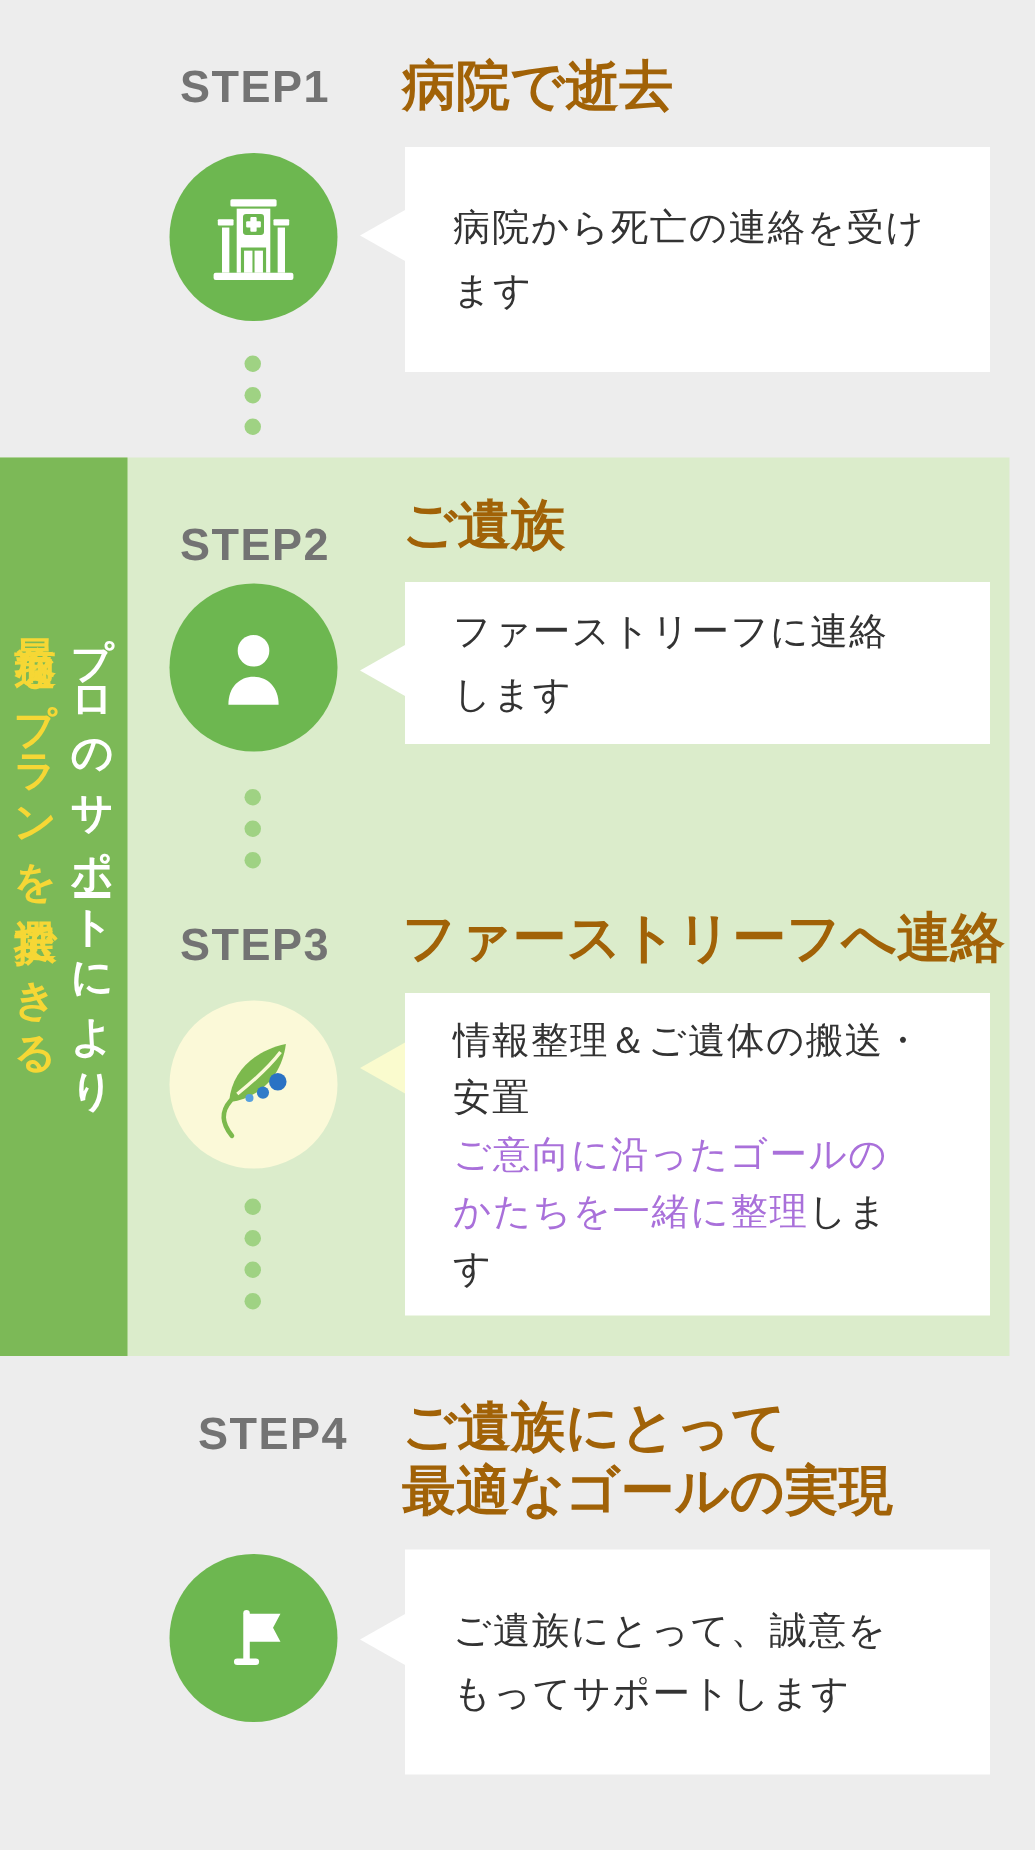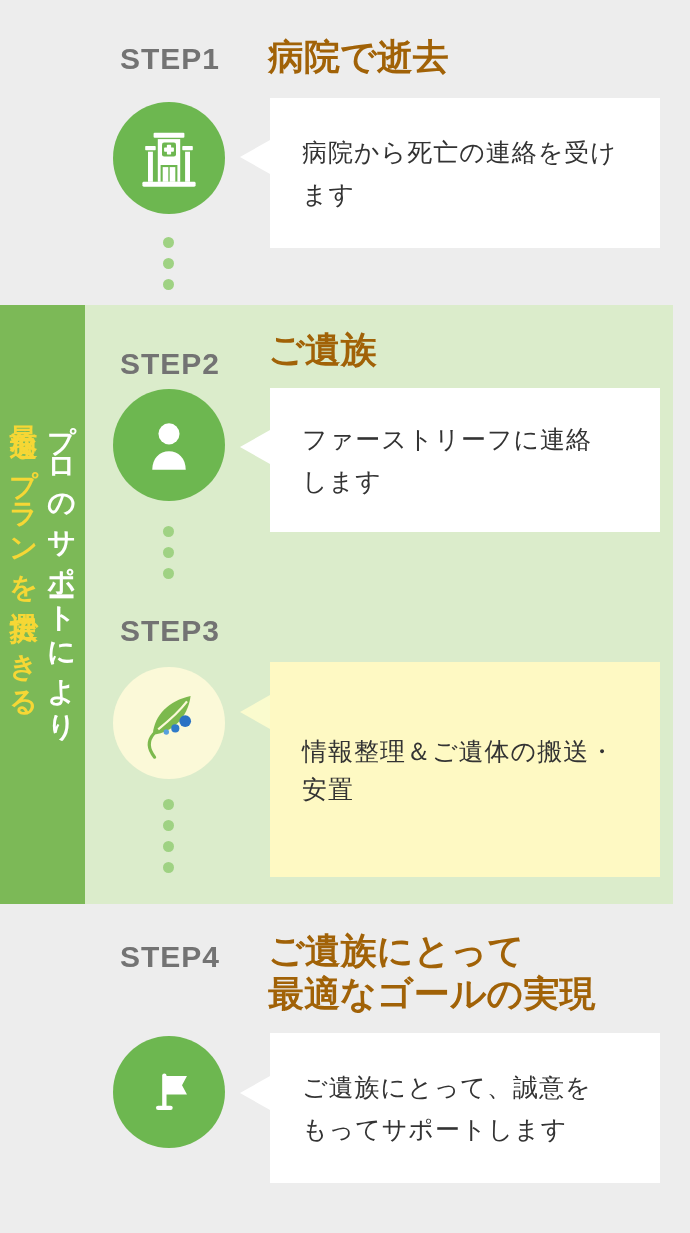--- a/index.html
+++ b/index.html
@@ -21,21 +21,21 @@
      font-family:"Liberation Serif","DejaVu Serif",serif;line-height:43px;white-space:nowrap;}
 
   
   .circle{position:absolute;left:113px;width:112px;height:112px;border-radius:50%;background:#6db750;
      display:flex;align-items:center;justify-content:center;}
   .circle.pale{background:#fbf9d8;}
 
   
   .bubble{position:absolute;left:270px;width:390px;background:#ffffff;box-sizing:border-box;
      display:flex;flex-direction:column;justify-content:center;padding:0 61px 0 32px;}
-  .bubble.yellow{background:#fef9c3;}
+  .bubble.yellow{background:#ffffff;}
   .bubble .txt{font-size:25px;font-weight:300;color:#333333;letter-spacing:1px;line-height:42px;
      word-break:break-all;line-break:anywhere;width:315px;}
   .bubble.yellow .txt{line-height:38px;}
   .purple{color:#a970da;}
   .tri{position:absolute;left:240px;width:0;height:0;border-top:17px solid transparent;
      border-bottom:17px solid transparent;border-right:30px solid #ffffff;}
   .tri.yellow{border-right-color:#fafbce;}
 
   
   .dots{position:absolute;left:163px;display:flex;flex-direction:column;gap:10px;}
@@ -99,60 +99,62 @@
   <div class="circle" style="top:389px;">
     <span>
       <svg width="62" height="62" viewBox="0 0 100 100">
         <circle cx="50" cy="32" r="17" fill="#ffffff"></circle>
         <path d="M23 90 c0-19 12-30 27-30 s27 11 27 30 z" fill="#ffffff"></path>
       </svg>
     </span>
   </div>
 
   <div class="tri" style="top:430px;"></div>
-  <div class="bubble" style="top:388px;height:144px;">
+  <div class="bubble" style="top:388px;height:108px;">
     <div class="txt">ファーストリーフに連絡します</div>
   </div>
 
   <div class="dots" style="top:526px;">
     <div class="dot"></div>
     <div class="dot"></div>
     <div class="dot"></div>
   </div>
 
   <div class="step-label" style="top:614px;">STEP3</div>
+  <div class="step-title" style="top:604px;">ファーストリーフへ連絡</div>
 
   <div class="circle pale" style="top:667px;">
     <span>
       <svg width="90" height="90" viewBox="0 0 100 100">
         <path d="M32 62 C34 41 50 25 74 20 C71 44 54 60 33 63 Z" fill="#7cb94d"></path>
         <path d="M38 57 C48 49 61 38 70 26" stroke="#fbf9d8" stroke-width="2.5" fill="none"></path>
         <path d="M33 62 C26 70 26 78 34 88" stroke="#7cb94d" stroke-width="3.5" fill="none" stroke-linecap="round"></path>
         <circle cx="47" cy="60" r="3" fill="#57a0dd"></circle>
         <circle cx="57" cy="56" r="4.5" fill="#2f7bc9"></circle>
         <circle cx="68" cy="48" r="6.5" fill="#2a72c4"></circle>
       </svg>
     </span>
   </div>
 
   <div class="tri yellow" style="top:695px;"></div>
   <div class="bubble yellow" style="top:662px;height:215px;">
     <div class="txt">
       <div>情報整理＆ご遺体の搬送・安置</div>
+      <div><span class="purple">ご意向に沿ったゴールのかたちを一緒に整理</span><span>します</span></div>
     </div>
   </div>
 
   <div class="dots" style="top:799px;">
     <div class="dot"></div>
     <div class="dot"></div>
     <div class="dot"></div>
     <div class="dot"></div>
   </div>
 
-  <div class="step-label" style="top:940px;">STEP4</div>
+  <div class="step-label" style="top:940px;margin-left:12px;">STEP4</div>
   <div class="step-title" style="top:930px;">
     <div>ご遺族にとって</div>
     <div>最適なゴールの実現</div>
   </div>
 
   <div class="circle" style="top:1036px;">
     <span>
       <svg width="62" height="62" viewBox="0 0 100 100">
         <rect x="39" y="20" width="7" height="56" rx="3.5" fill="#ffffff"></rect>
         <rect x="29" y="72" width="27" height="7" rx="3.5" fill="#ffffff"></rect>

